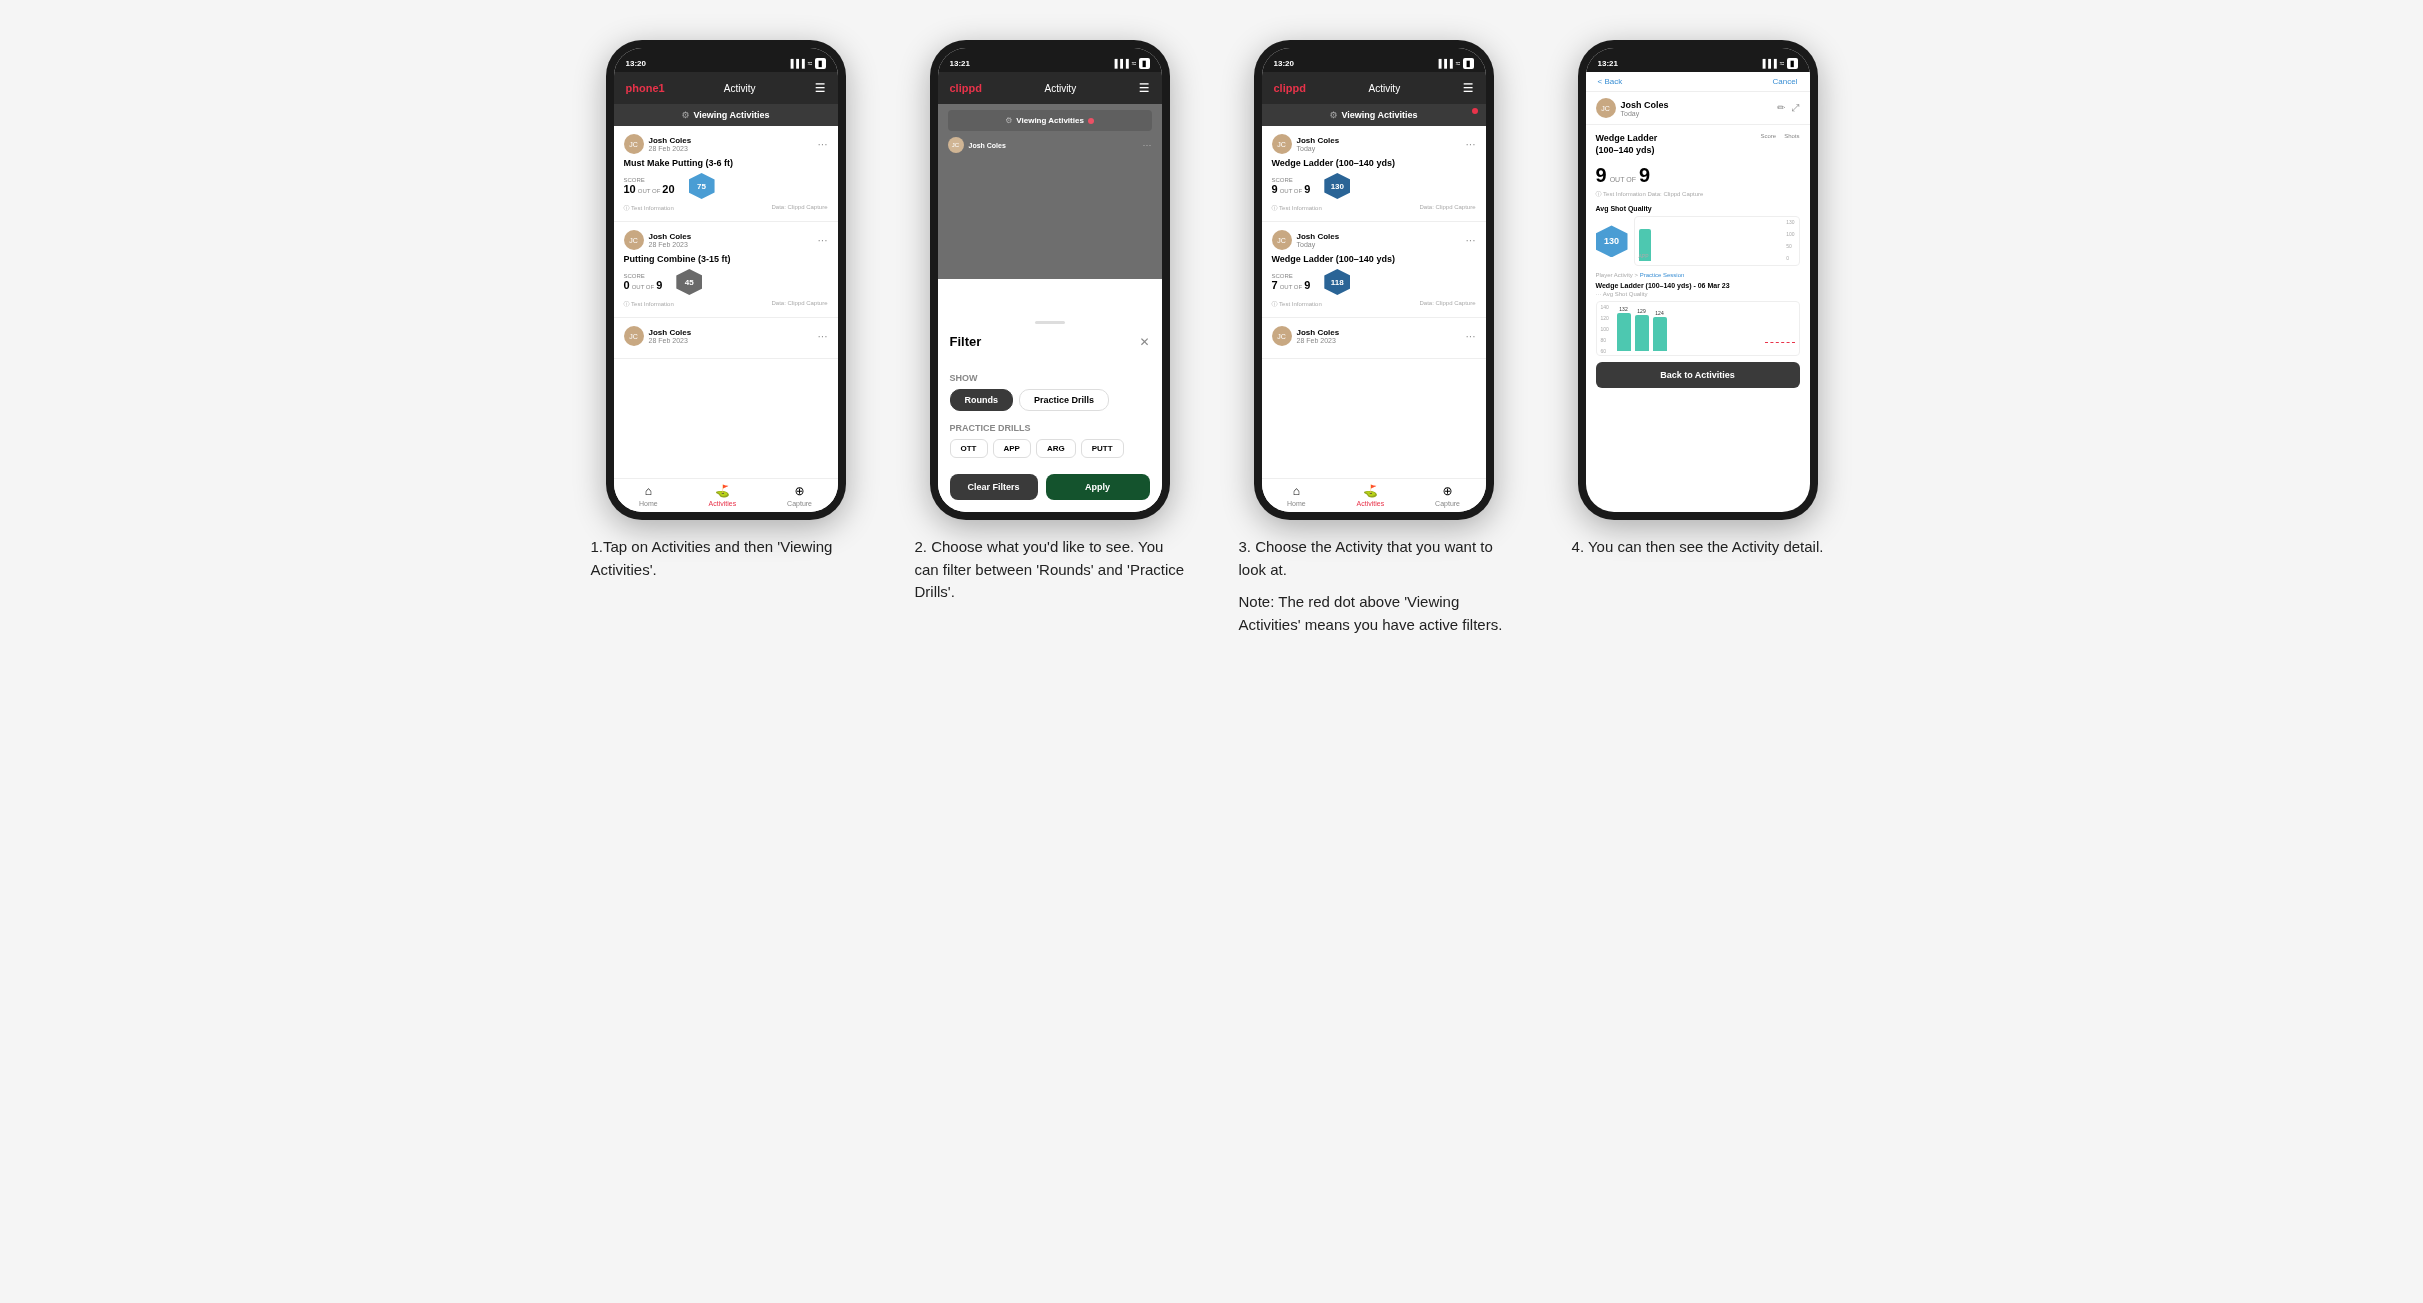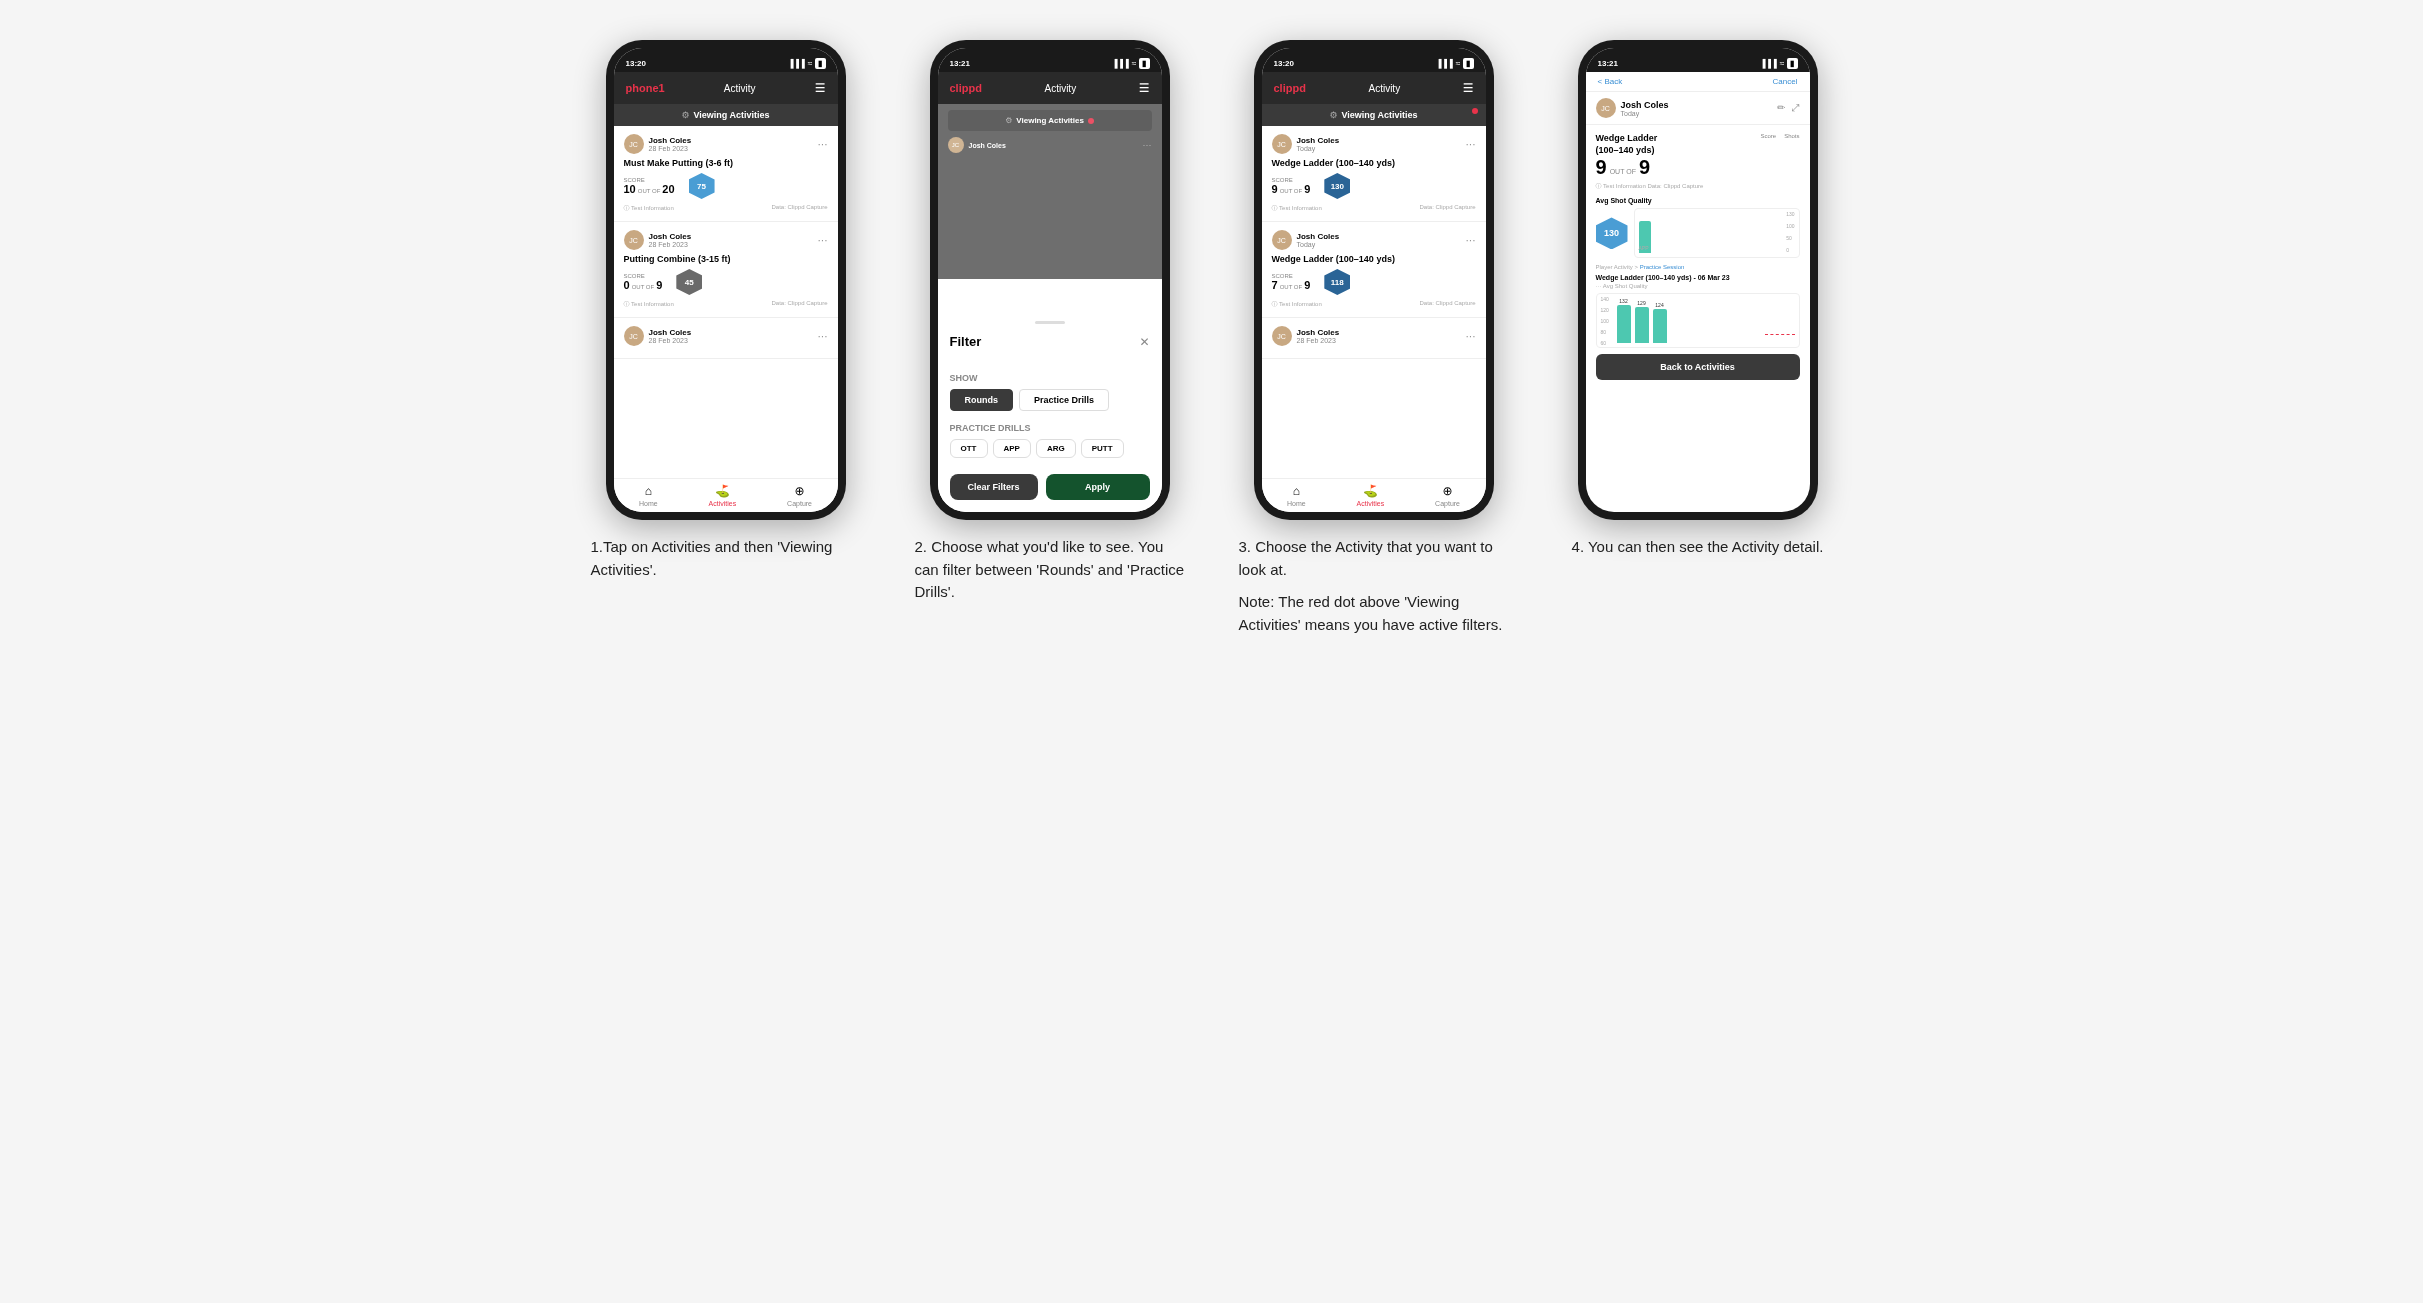--- a/index.html
+++ b/index.html
@@ -262,21 +262,21 @@
       margin-bottom: 6px;
       text-transform: uppercase;
     }
     .toggle-buttons {
       display: flex;
       gap: 6px;
       margin-bottom: 12px;
     }
     .toggle-btn {
       padding: 5px 14px;
-      border-radius: 4px;
+      border-radius: 10px;
       font-size: 9px;
       font-weight: 600;
       border: 1px solid #ddd;
       cursor: pointer;
     }
     .toggle-btn.active {
       background: #3a3a3a;
       color: #fff;
       border-color: #3a3a3a;
     }
@@ -699,21 +699,21 @@
               <div style="font-size:7px;color:#888;">Today</div>
             </div>
           </div>
           <div style="display:flex;gap:6px;">
             <span style="font-size:10px;color:#888;">✏</span>
             <span style="font-size:10px;color:#888;">⤢</span>
           </div>
         </div>
 
         <div class="detail-content">
-          <div style="display:flex;justify-content:flex-start;align-items:flex-start;margin-bottom:0;">
+          <div style="display:flex;justify-content:flex-start;align-items:flex-start;margin-bottom:8px;">
             <div style="font-size:9px;font-weight:700;line-height:1.3;flex:1;">Wedge Ladder<br>(100–140 yds)</div>
             <div style="display:flex;gap:8px;font-size:6px;color:#888;">
               <span>Score</span>
               <span>Shots</span>
             </div>
           </div>
           <div style="display:flex;align-items:baseline;gap:3px;margin-bottom:3px;">
             <span style="font-size:20px;font-weight:700;">9</span>
             <span style="font-size:7px;color:#888;">OUT OF</span>
             <span style="font-size:20px;font-weight:700;">9</span>

